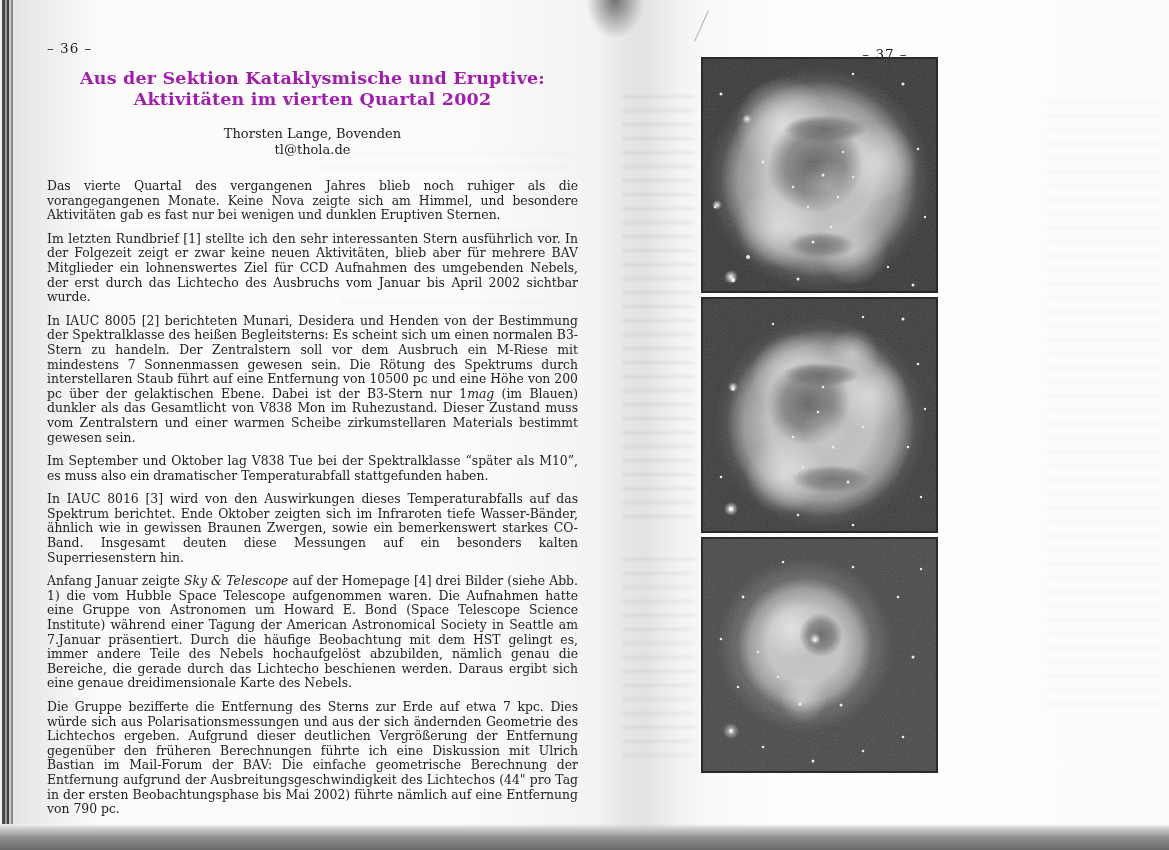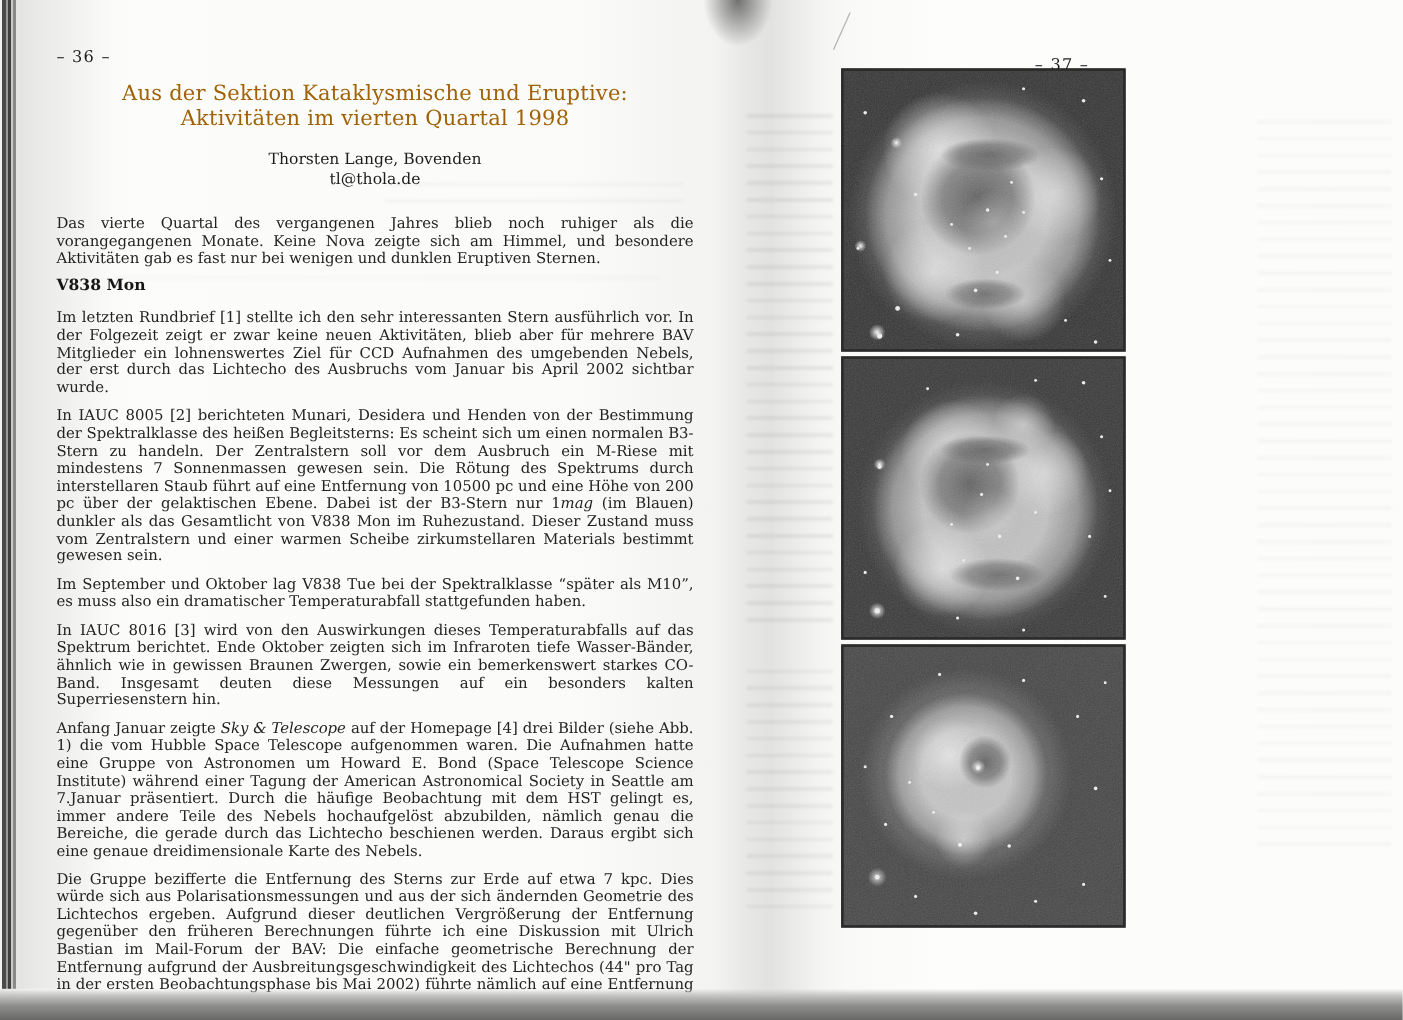--- a/index.html
+++ b/index.html
@@ -30,21 +30,21 @@
   .g2{left:622px;top:558px;width:72px;height:200px;opacity:.4;}
   .g3{left:1048px;top:100px;width:112px;height:612px;opacity:.2;}
   .g4{left:320px;top:152px;width:250px;height:20px;opacity:.18;}
   .g5{left:95px;top:230px;width:455px;height:14px;opacity:.15;}
   .g6{left:340px;top:300px;width:210px;height:14px;opacity:.15;}
   
   .pageno{position:absolute;font-size:13.5px;letter-spacing:1px;}
   .pageno-left{left:47px;top:40px;width:531px;text-align:left;}
   .pageno-right{left:845px;top:30px;width:80px;text-align:center;margin-top:16px;}
   h1.article-title{position:absolute;left:40px;top:68px;width:545px;margin:0;
-    font-size:17.5px;line-height:21px;font-weight:normal;text-align:center;letter-spacing:.2px;color:#a16207;}
+    font-size:17.5px;line-height:21px;font-weight:bold;text-align:center;letter-spacing:.2px;color:#a21caf;}
   .author-block{position:absolute;left:47px;top:126px;width:531px;text-align:center;
     font-size:13px;line-height:16px;}
   .body-text{position:absolute;left:47px;top:179px;width:531px;
     font-size:12.4px;line-height:14.6px;text-align:justify;color:#222;}
   .body-text p{margin:0 0 9px 0;}
   h2.section-heading{font-size:13px;font-weight:bold;margin:8px 0 11px 0;color:#161616;}
   
   .figure-stack{position:absolute;left:701px;top:57px;width:237px;margin:0;
     display:flex;flex-direction:column;gap:4px;}
   .photo{border:2px solid #2a2a2a;width:233px;height:232px;background:#333;line-height:0;}
@@ -62,31 +62,30 @@
 <div class="ghost g3"></div>
 <div class="ghost g4"></div>
 <div class="ghost g5"></div>
 <div class="ghost g6"></div>
 
 <section>
   <div class="pageno pageno-left">– 36 –</div>
 
   <h1 class="article-title">
     <span>Aus der Sektion Kataklysmische und Eruptive:</span><br>
-    <span>Aktivitäten im vierten Quartal 1998</span>
+    <span>Aktivitäten im vierten Quartal 2002</span>
   </h1>
 
   <div class="author-block">
     <div>Thorsten Lange, Bovenden</div>
     <div>tl@thola.de</div>
   </div>
 
   <div class="body-text">
     <p><span>Das vierte Quartal des vergangenen Jahres blieb noch ruhiger als die vorangegangenen Monate. Keine Nova zeigte sich am Himmel, und besondere Aktivitäten gab es fast nur bei wenigen und dunklen Eruptiven Sternen.</span></p>
-    <h2 class="section-heading">V838 Mon</h2>
     <p><span>Im letzten Rundbrief [1] stellte ich den sehr interessanten Stern ausführlich vor. In der Folgezeit zeigt er zwar keine neuen Aktivitäten, blieb aber für mehrere BAV Mitglieder ein lohnenswertes Ziel für CCD Aufnahmen des umgebenden Nebels, der erst durch das Lichtecho des Ausbruchs vom Januar bis April 2002 sichtbar wurde.</span></p>
     <p><span>In IAUC 8005 [2] berichteten Munari, Desidera und Henden von der Bestimmung der Spektralklasse des heißen Begleitsterns: Es scheint sich um einen normalen B3-Stern zu handeln. Der Zentralstern soll vor dem Ausbruch ein M-Riese mit mindestens 7 Sonnenmassen gewesen sein. Die Rötung des Spektrums durch interstellaren Staub führt auf eine Entfernung von 10500 pc und eine Höhe von 200 pc über der gelaktischen Ebene. Dabei ist der B3-Stern nur 1</span><i>mag</i><span> (im Blauen) dunkler als das Gesamtlicht von V838 Mon im Ruhezustand. Dieser Zustand muss vom Zentralstern und einer warmen Scheibe zirkumstellaren Materials bestimmt gewesen sein.</span></p>
     <p><span>Im September und Oktober lag V838 Tue bei der Spektralklasse “später als M10”, es muss also ein dramatischer Temperaturabfall stattgefunden haben.</span></p>
     <p><span>In IAUC 8016 [3] wird von den Auswirkungen dieses Temperaturabfalls auf das Spektrum berichtet. Ende Oktober zeigten sich im Infraroten tiefe Wasser-Bänder, ähnlich wie in gewissen Braunen Zwergen, sowie ein bemerkenswert starkes CO-Band. Insgesamt deuten diese Messungen auf ein besonders kalten Superriesenstern hin.</span></p>
     <p><span>Anfang Januar zeigte </span><i>Sky &amp; Telescope</i><span> auf der Homepage [4] drei Bilder (siehe Abb. 1) die vom Hubble Space Telescope aufgenommen waren. Die Aufnahmen hatte eine Gruppe von Astronomen um Howard E. Bond (Space Telescope Science Institute) während einer Tagung der American Astronomical Society in Seattle am 7.Januar präsentiert. Durch die häufige Beobachtung mit dem HST gelingt es, immer andere Teile des Nebels hochaufgelöst abzubilden, nämlich genau die Bereiche, die gerade durch das Lichtecho beschienen werden. Daraus ergibt sich eine genaue dreidimensionale Karte des Nebels.</span></p>
     <p><span>Die Gruppe bezifferte die Entfernung des Sterns zur Erde auf etwa 7 kpc. Dies würde sich aus Polarisationsmessungen und aus der sich ändernden Geometrie des Lichtechos ergeben. Aufgrund dieser deutlichen Vergrößerung der Entfernung gegenüber den früheren Berechnungen führte ich eine Diskussion mit Ulrich Bastian im Mail-Forum der BAV: Die einfache geometrische Berechnung der Entfernung aufgrund der Ausbreitungsgeschwindigkeit des Lichtechos (44" pro Tag in der ersten Beobachtungsphase bis Mai 2002) führte nämlich auf eine Entfernung von 790 pc.</span></p>
   </div>
 </section>
 
 <section>

